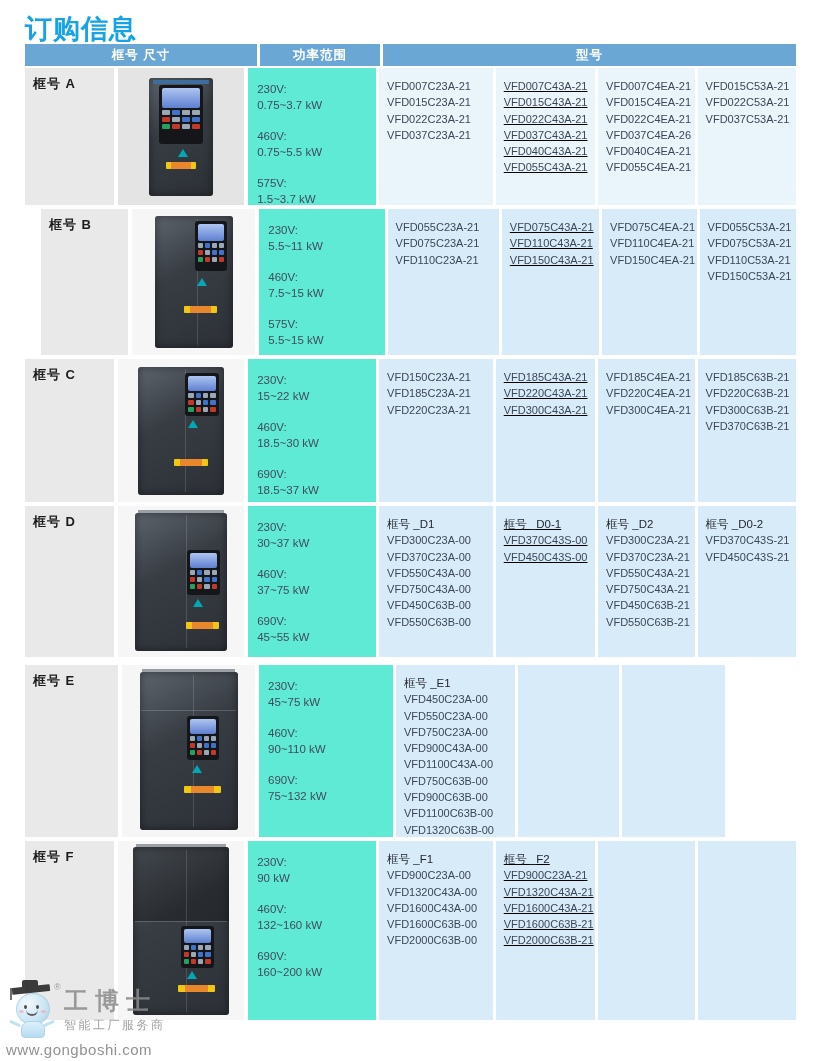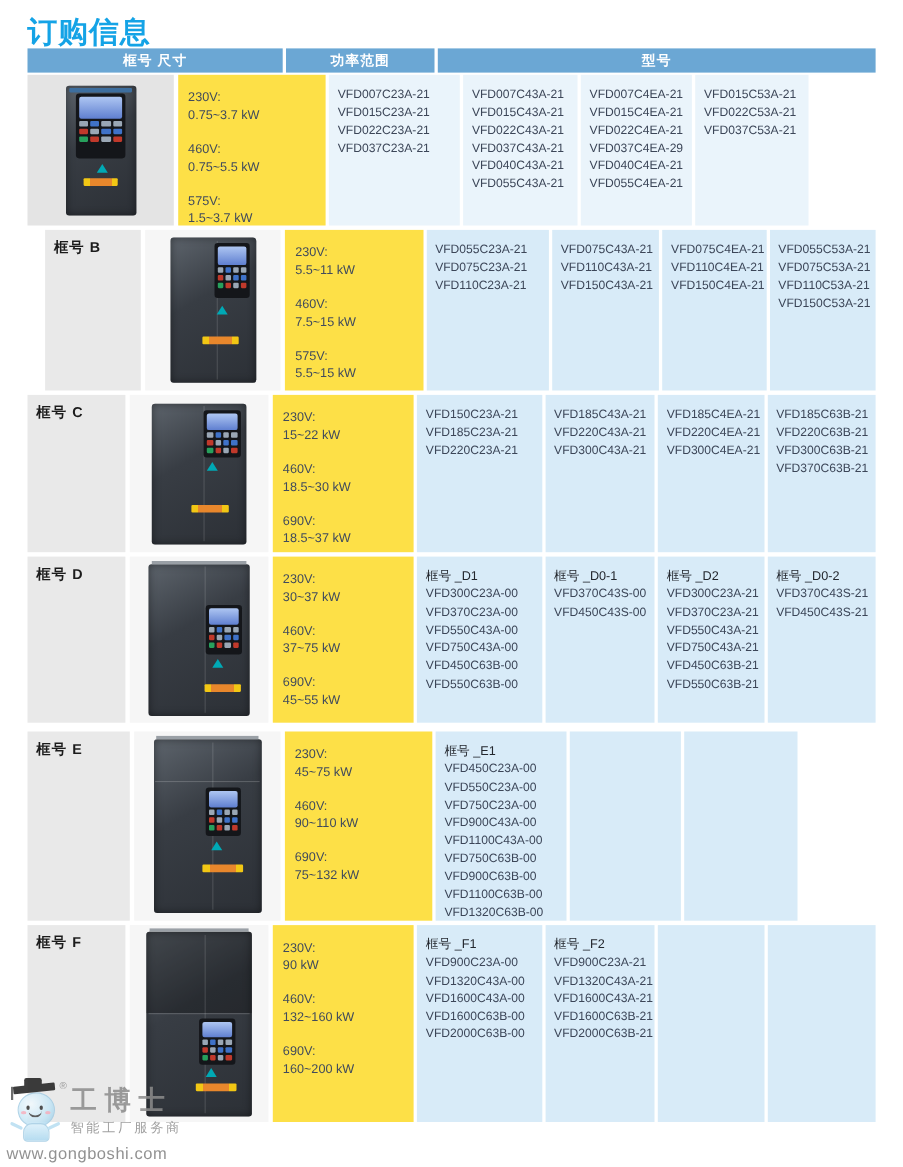--- a/index.html
+++ b/index.html
@@ -3,37 +3,37 @@
 <meta charset="utf-8">
 <style>
   html,body{margin:0;padding:0;background:#fff;}
   body{font-family:"Liberation Sans","DejaVu Sans",sans-serif;}
   .page{position:relative;width:821px;height:1061px;background:#fff;overflow:hidden;}
   .title{position:absolute;left:25px;top:11px;font-size:27px;font-weight:bold;color:#14a3e6;letter-spacing:1px;}
   .otable{position:absolute;left:25px;top:44px;width:771px;}
   .hrow{display:flex;height:22px;}
   .hcell{background:#6ba7d4;color:#fff;font-size:12.5px;font-weight:bold;display:flex;align-items:center;justify-content:center;letter-spacing:1px;}
   .hc1{width:232px;margin-right:3px;}
-  .hc2{width:135px;margin-right:3px;}
+  .hc2{width:120px;margin-right:3px;}
   .hc3{flex:1;}
   .trow{display:flex;margin-top:4px;}
   .trow.first{margin-top:2px;}
   .trow.gap8{margin-top:8px;}
   .row-a{height:137px;} .row-b{height:146px;padding-left:16px;} .row-c{height:143px;}
   .row-d{height:151px;} .row-e{height:172px;} .row-f{height:179px;}
   .cell{box-sizing:border-box;}
   .label-cell{width:93px;margin-right:4px;background:#e9e9e9;font-size:13px;font-weight:bold;color:#1b1b1b;padding:7px 0 0 8px;letter-spacing:1px;}
   .image-cell{width:133px;margin-right:4px;background:#f6f6f6;display:flex;align-items:center;justify-content:center;}
   .row-a .image-cell{background:#e4e4e4;}
   .row-f .image-cell{align-items:flex-start;padding-top:6px;}
-  .power-cell{width:134px;margin-right:3px;background:#fde047;padding:13px 4px 0 9px;}
+  .power-cell{width:134px;margin-right:3px;background:#5eead4;padding:13px 4px 0 9px;}
   .pgroup{margin-bottom:15px;}
   .pgroup div{font-size:11.5px;line-height:16px;color:#414b5c;}
   .mcell{background:#d8ebf8;padding:10px 3px 0 8px;overflow:hidden;}
-  .m1{width:119px;margin-right:3px;} .m2{width:104px;margin-right:3px;}
+  .m1{width:119px;margin-right:3px;} .m2{width:104px;margin-right:3px;text-decoration:underline;}
   .m3{width:101px;margin-right:3px;} .m4{width:103px;}
   .row-a .mcell{background:#eaf4fb;}
   .model{font-size:11px;line-height:16.3px;color:#3c4658;white-space:nowrap;}
   .mhead{font-size:11.5px;line-height:16.3px;color:#23272e;white-space:nowrap;}
   
   .drive{position:relative;background:linear-gradient(150deg,#5d646c,#383d44 40%,#2c3036);border-radius:3px;box-shadow:inset 0 0 8px rgba(0,0,0,.45);}
   .drive .cap,.drive .bracket,.drive .seam-h,.drive .topdark{display:none;}
   .drive .cap{position:absolute;top:2px;left:6%;right:6%;height:4px;background:#3d6e9e;border-radius:1px;}
   .drive .bracket{position:absolute;top:-3px;left:3%;right:3%;height:3px;background:#9aa0a6;}
   .drive .seam-v{position:absolute;top:2%;bottom:2%;left:55%;width:1px;background:rgba(255,255,255,.14);}
@@ -93,20 +93,21 @@
   <div class="title">订购信息</div>
 
   <div class="otable">
     <div class="hrow">
       <div class="hcell hc1">框号 尺寸</div>
       <div class="hcell hc2">功率范围</div>
       <div class="hcell hc3">型号</div>
     </div>
     <div id="tbody">
         <div class="trow row-a first">
+      <div class="cell label-cell">框号 A</div>
       <div class="cell image-cell">
         <div class="drive v-a" style="width: 64px; height: 118px;">
 
           <div class="cap"></div>
 
           <div class="keypad">
             <div class="lcd"></div>
             <div class="btns">
               <span></span>
                   <span></span>
@@ -151,21 +152,21 @@
             <div class="model">VFD015C43A-21</div>
             <div class="model">VFD022C43A-21</div>
             <div class="model">VFD037C43A-21</div>
             <div class="model">VFD040C43A-21</div>
             <div class="model">VFD055C43A-21</div>
           </div>
       <div class="cell mcell m3">
             <div class="model">VFD007C4EA-21</div>
             <div class="model">VFD015C4EA-21</div>
             <div class="model">VFD022C4EA-21</div>
-            <div class="model">VFD037C4EA-29</div>
+            <div class="model">VFD037C4EA-26</div>
             <div class="model">VFD040C4EA-21</div>
             <div class="model">VFD055C4EA-21</div>
           </div>
       <div class="cell mcell m4">
             <div class="model">VFD015C53A-21</div>
             <div class="model">VFD022C53A-21</div>
             <div class="model">VFD037C53A-21</div>
           </div>
     </div>
         <div class="trow row-b">

